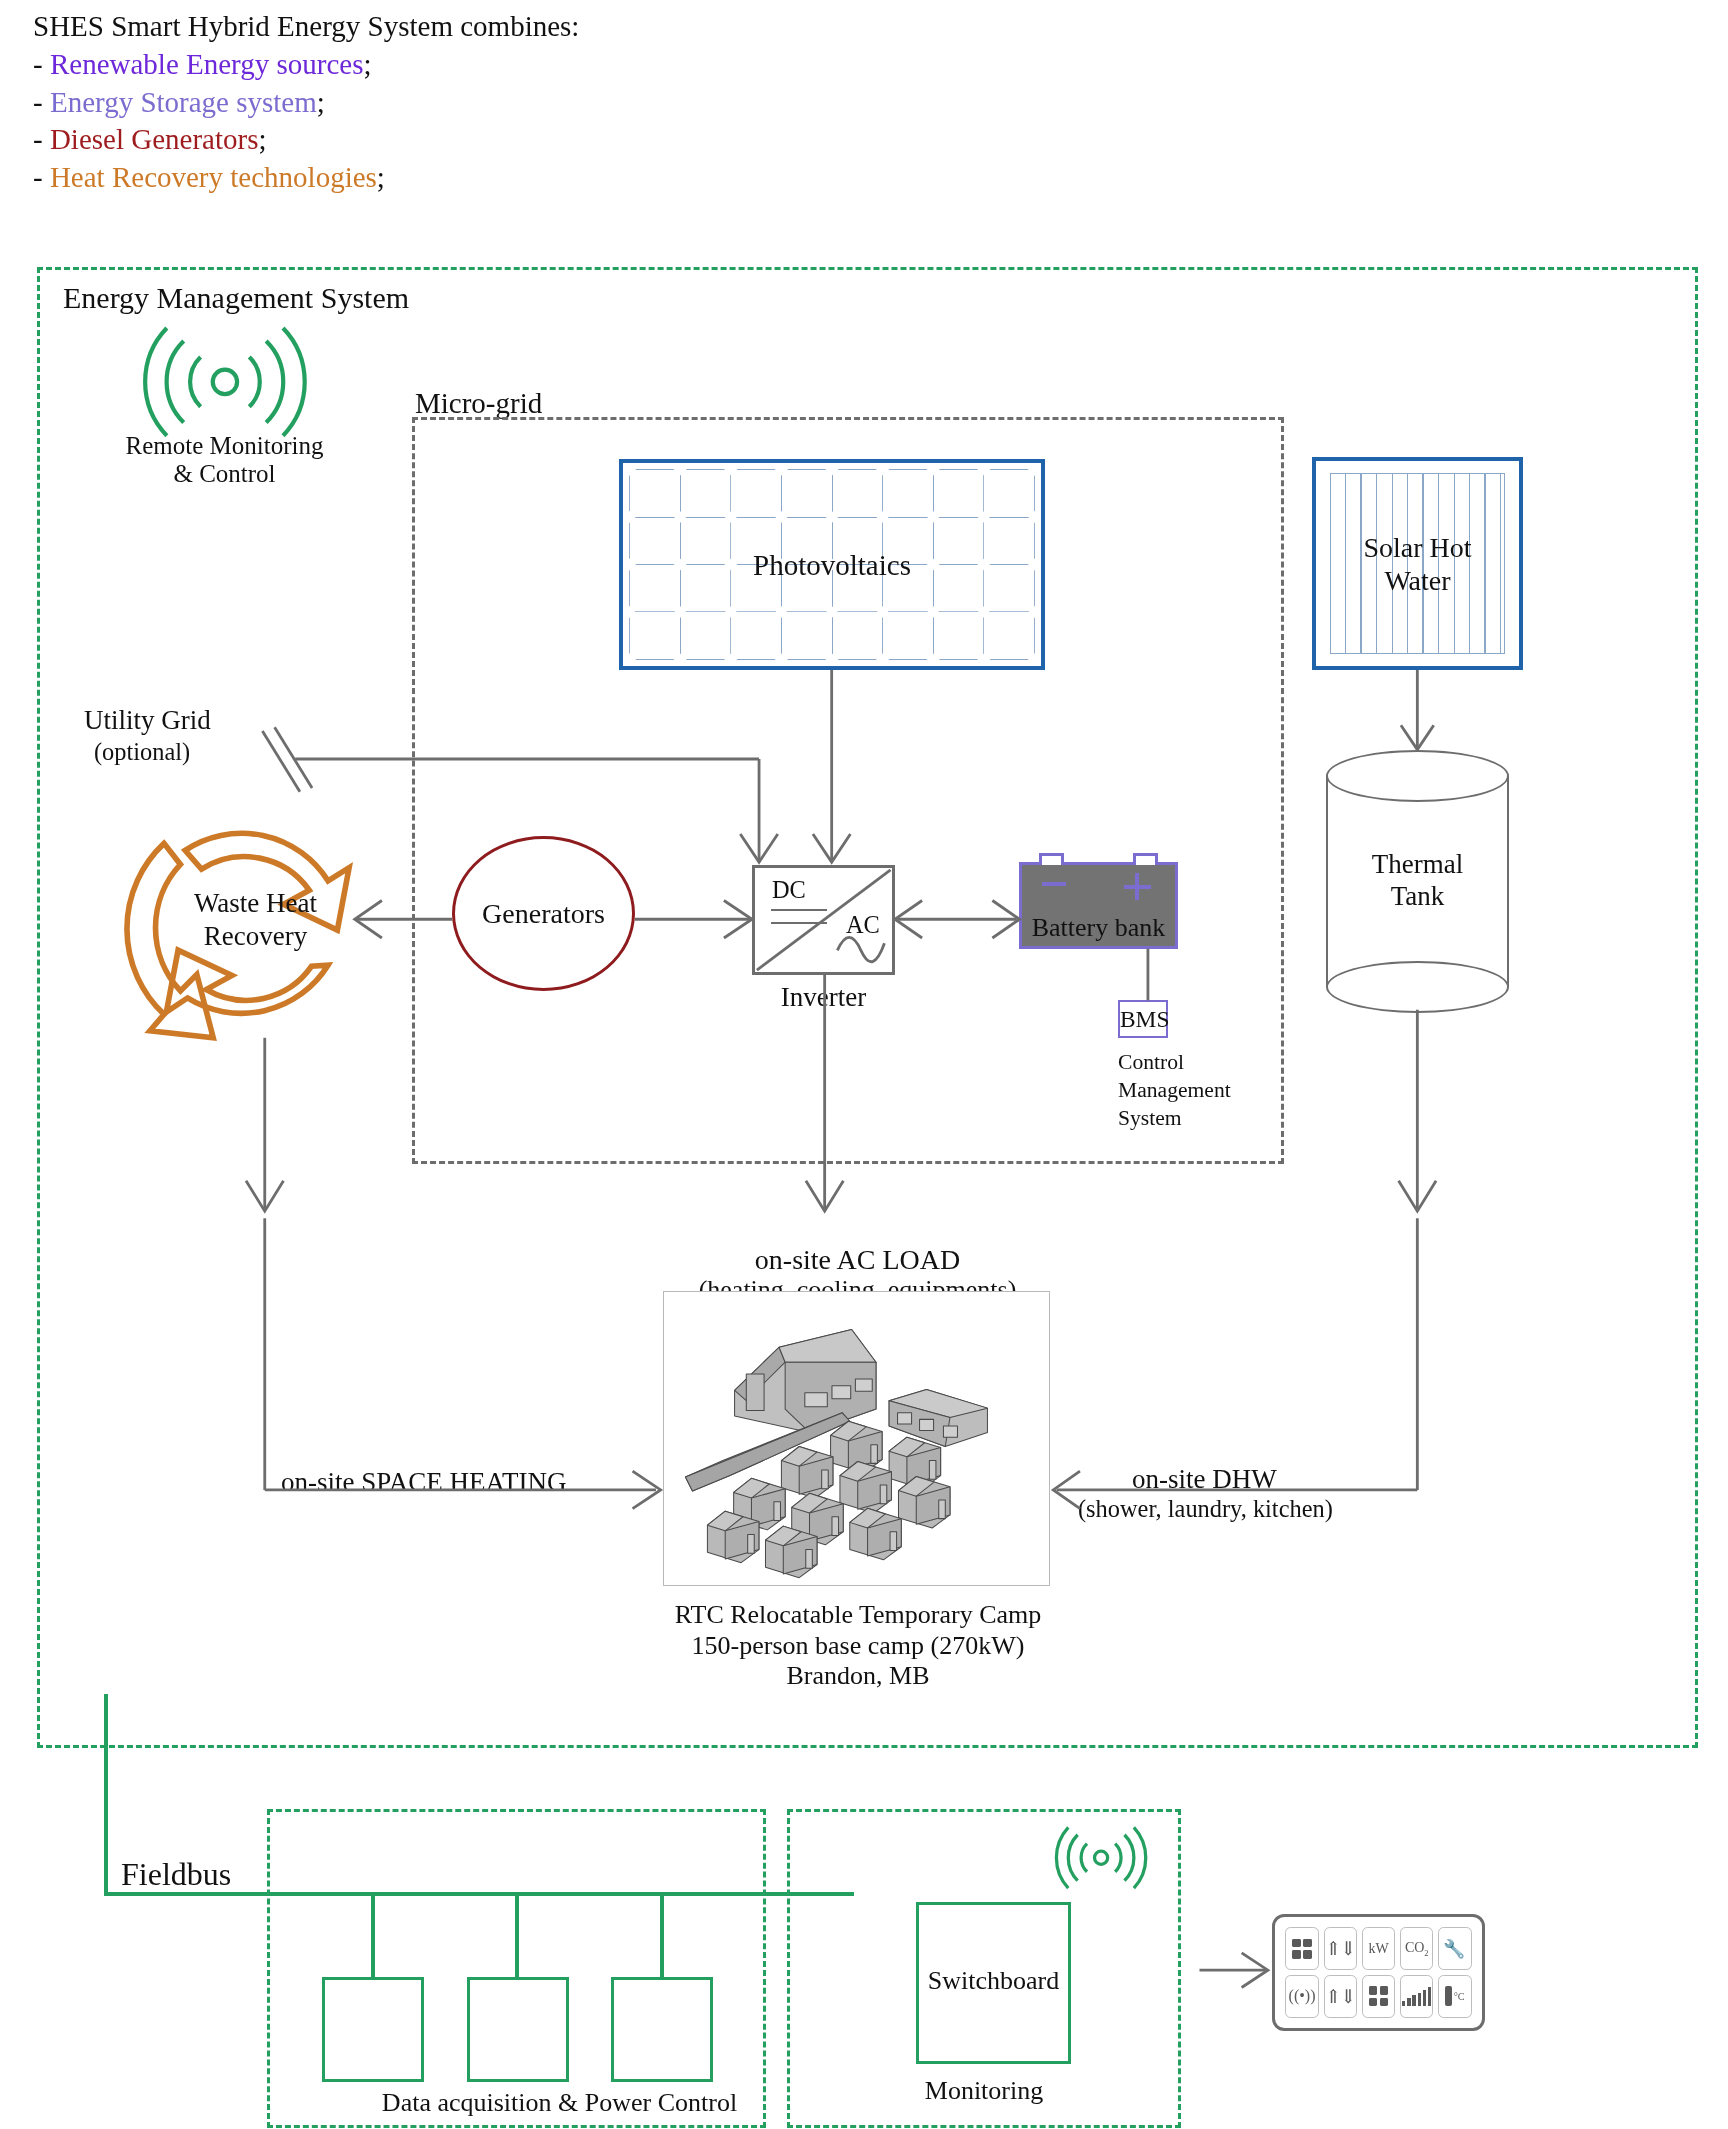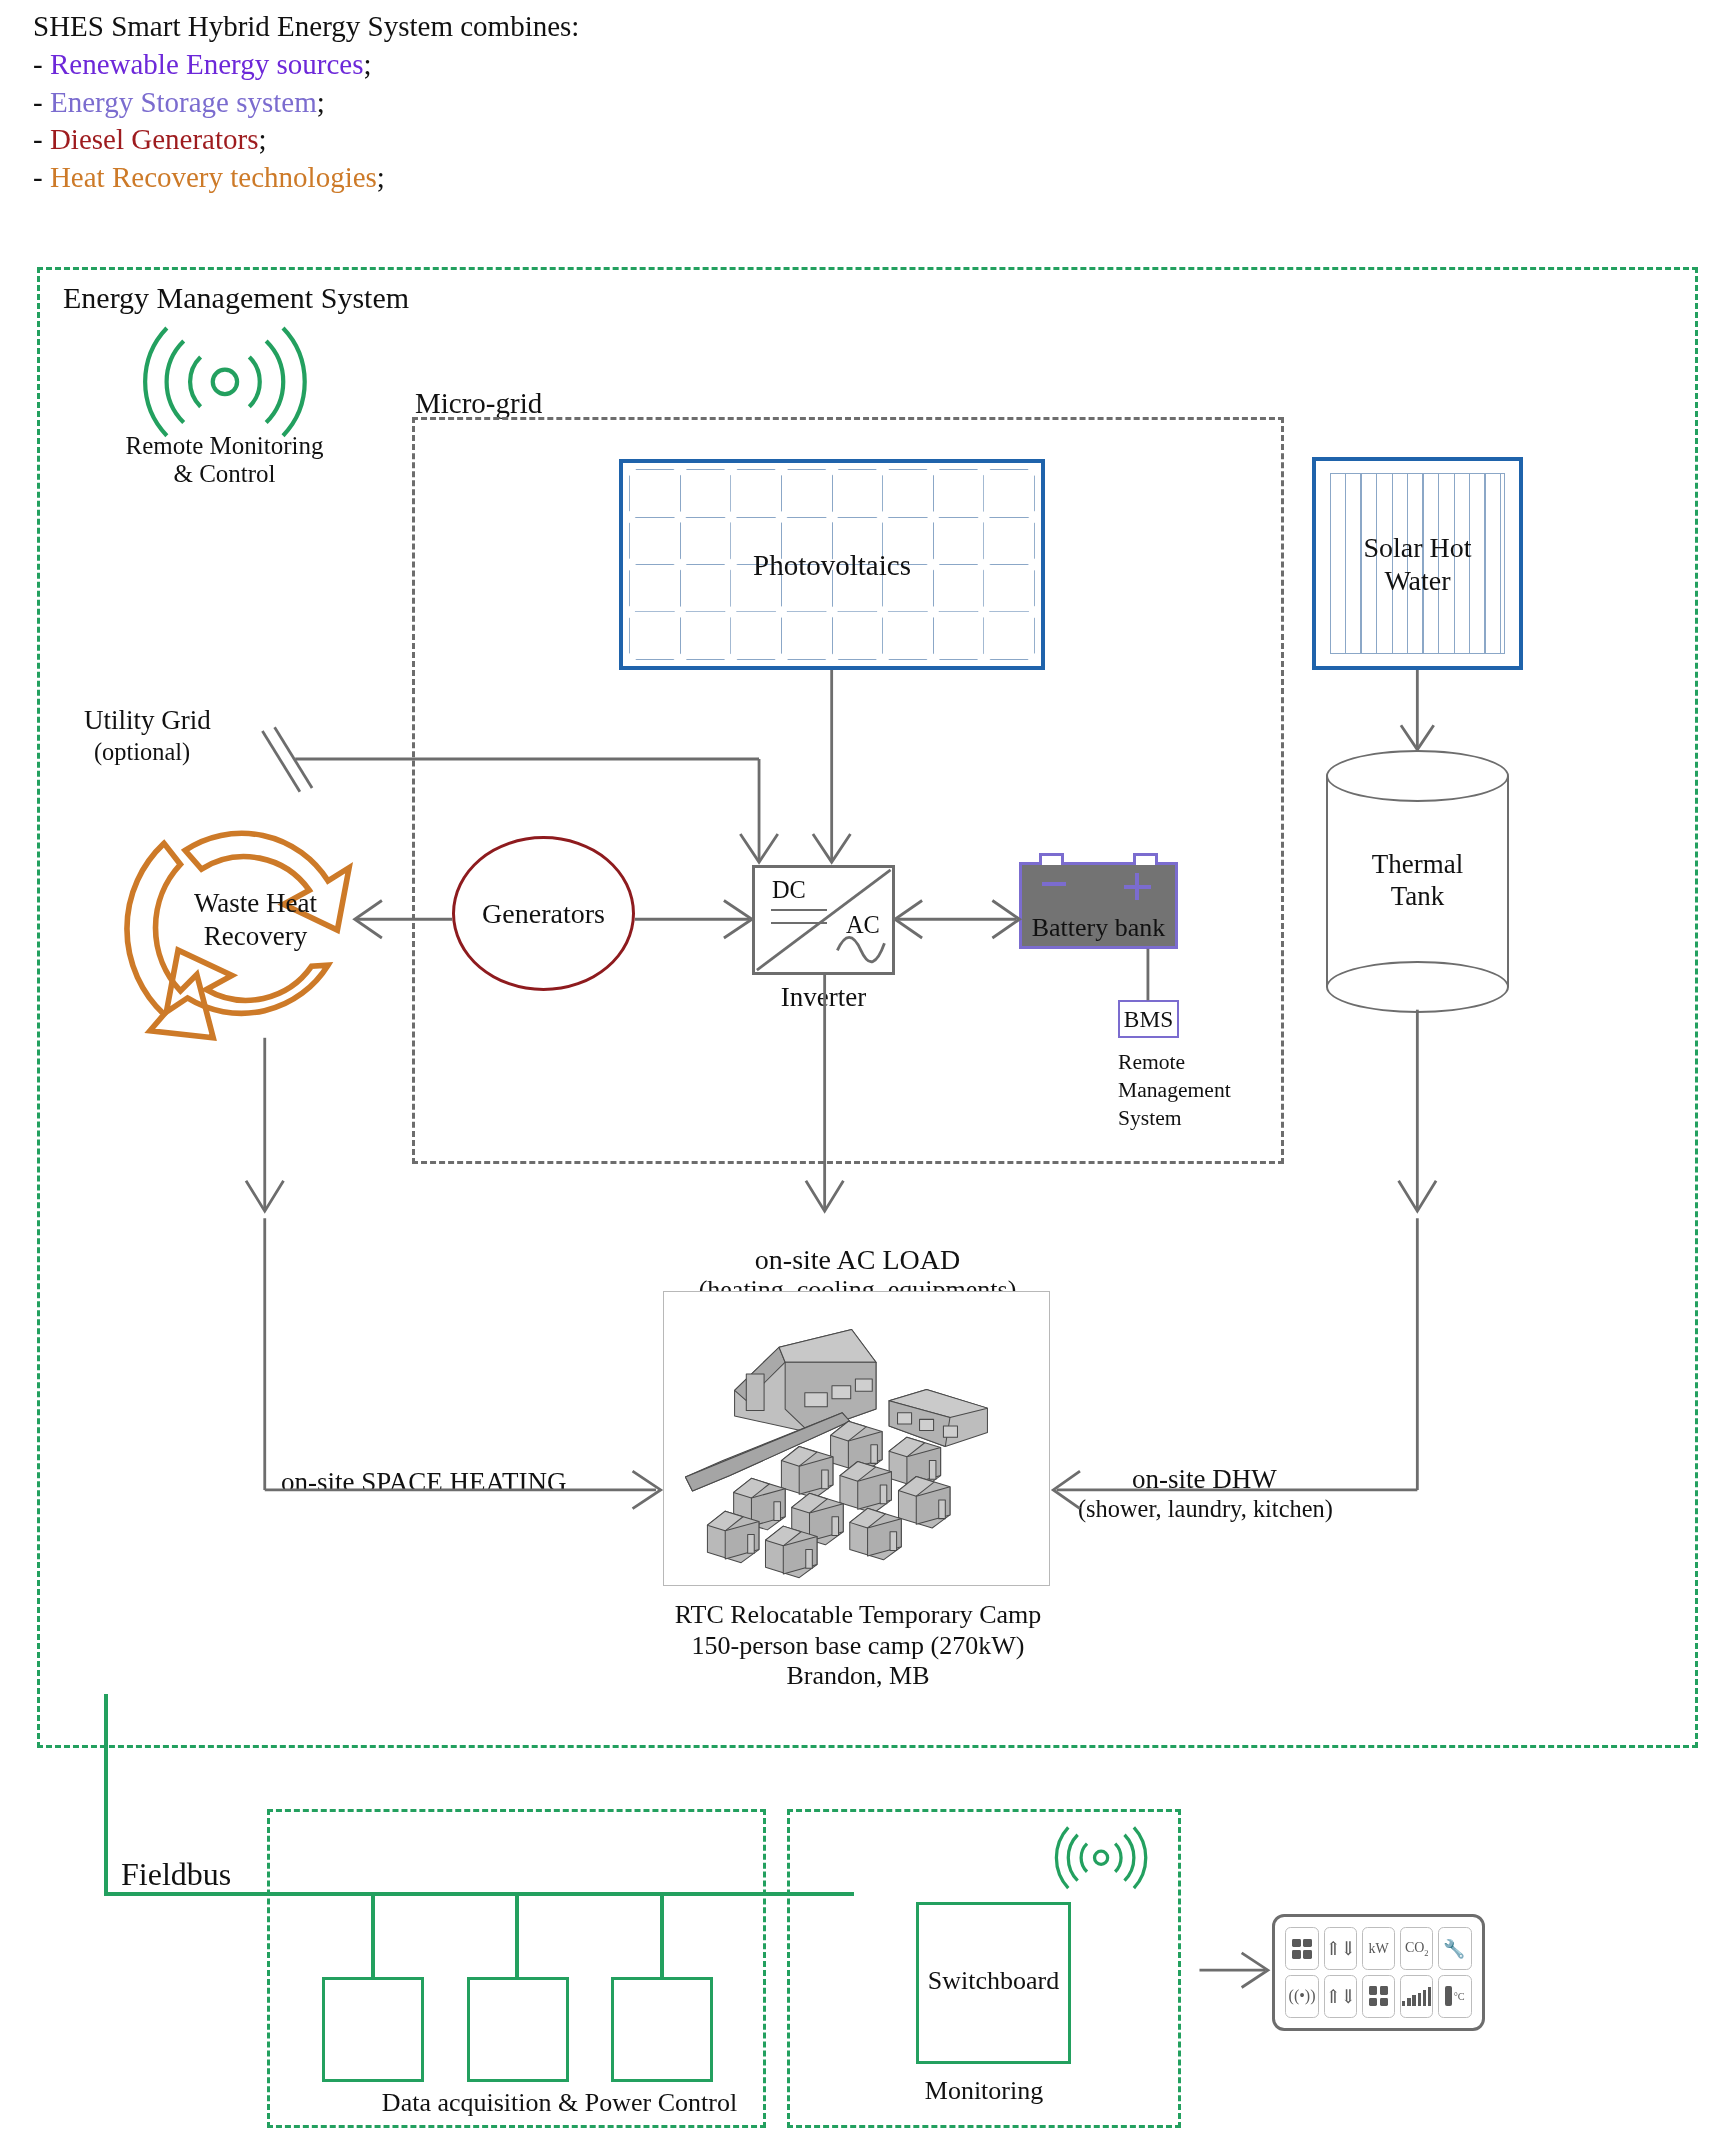--- a/index.html
+++ b/index.html
@@ -71,21 +71,21 @@
   #bat{left:1019px;top:862px;width:159px;height:87px;border:3.3px solid #7b6ccf;background:#737373;box-sizing:border-box;}
   #bat .term{position:absolute;top:-12.2px;width:25px;height:12.2px;border:3.3px solid #7b6ccf;border-bottom:none;box-sizing:border-box;background:#fff;}
   #bat .term.l{left:17px;}
   #bat .term.r{right:17px;}
   #bat .minus{position:absolute;left:19.7px;top:17px;width:24.4px;height:4.2px;background:#7b6ccf;}
   #bat .plus{position:absolute;right:24.4px;top:8.4px;width:27px;height:27px;}
   #bat .plus i{position:absolute;background:#7b6ccf;}
   #bat .plus i.h{left:0;top:11.7px;width:27px;height:4.2px;}
   #bat .plus i.v{left:11.7px;top:0;width:4.2px;height:27px;}
   #bat .blabel{position:absolute;left:0;right:0;bottom:2.8px;text-align:center;font-size:26px;color:#111;}
-  #bms{left:1118px;top:1000px;width:61px;height:38px;border:2.8px solid #7b6ccf;background:#fff;box-sizing:border-box;}
+  #bms{left:1118px;top:1000px;width:50px;height:38px;border:2.8px solid #7b6ccf;background:#fff;box-sizing:border-box;}
   #bms span{position:absolute;left:0;right:0;top:50%;transform:translateY(-50%);text-align:center;font-size:23.4px;color:#111;}
   
   #load{left:663px;top:1291px;width:387px;height:295px;border:1.4px solid #b8b8b8;background:#fff;box-sizing:border-box;}
   
   .gbox{border:3.3px solid #23a05f;background:#fff;box-sizing:border-box;}
   
   #dash{left:1272px;top:1914px;width:213px;height:117px;border:3.7px solid #6d6d6d;background:#fff;
         border-radius:12.2px;box-sizing:border-box;}
   #dash .grid{position:absolute;left:10.3px;top:10.3px;right:10.3px;bottom:10.3px;
               display:grid;grid-template-columns:repeat(5,1fr);grid-template-rows:repeat(2,1fr);gap:4.7px;}
@@ -249,21 +249,21 @@
     <div class="minus"></div>
     <div class="plus">
         <i class="h"></i>
         <i class="v"></i>
       </div>
     <div class="blabel">Battery bank</div>
   </div>
   <div class="abs" id="bms">
     <span>BMS</span>
   </div>
-  <div class="abs lbl xs" style="left:1118px;top:1050px;">Remote</div>
+  <div class="abs lbl xs" style="left:1118px;top:1050px;">Control</div>
   <div class="abs lbl xs" style="left:1118px;top:1078px;">Management</div>
   <div class="abs lbl xs" style="left:1118px;top:1106px;">System</div>
 
   <div class="abs lbl c" style="left:581px;top:1244px;width:553px;font-size:28px;">on-site AC LOAD</div>
   <div class="abs lbl c" style="left:581px;top:1275px;width:553px;font-size:26px;">(heating, cooling, equipments)</div>
   <div class="abs" id="load">
     <svg viewBox="0 0 825 630" width="387" height="295">
       <g stroke="#4a4a4a" stroke-width="2.2" fill="#b4b4b4" stroke-linejoin="round">
 
         <path d="M150 210 L245 118 L400 80 L452 150 L452 250 L310 300 L150 265 Z" fill="#c0c0c0"></path>

